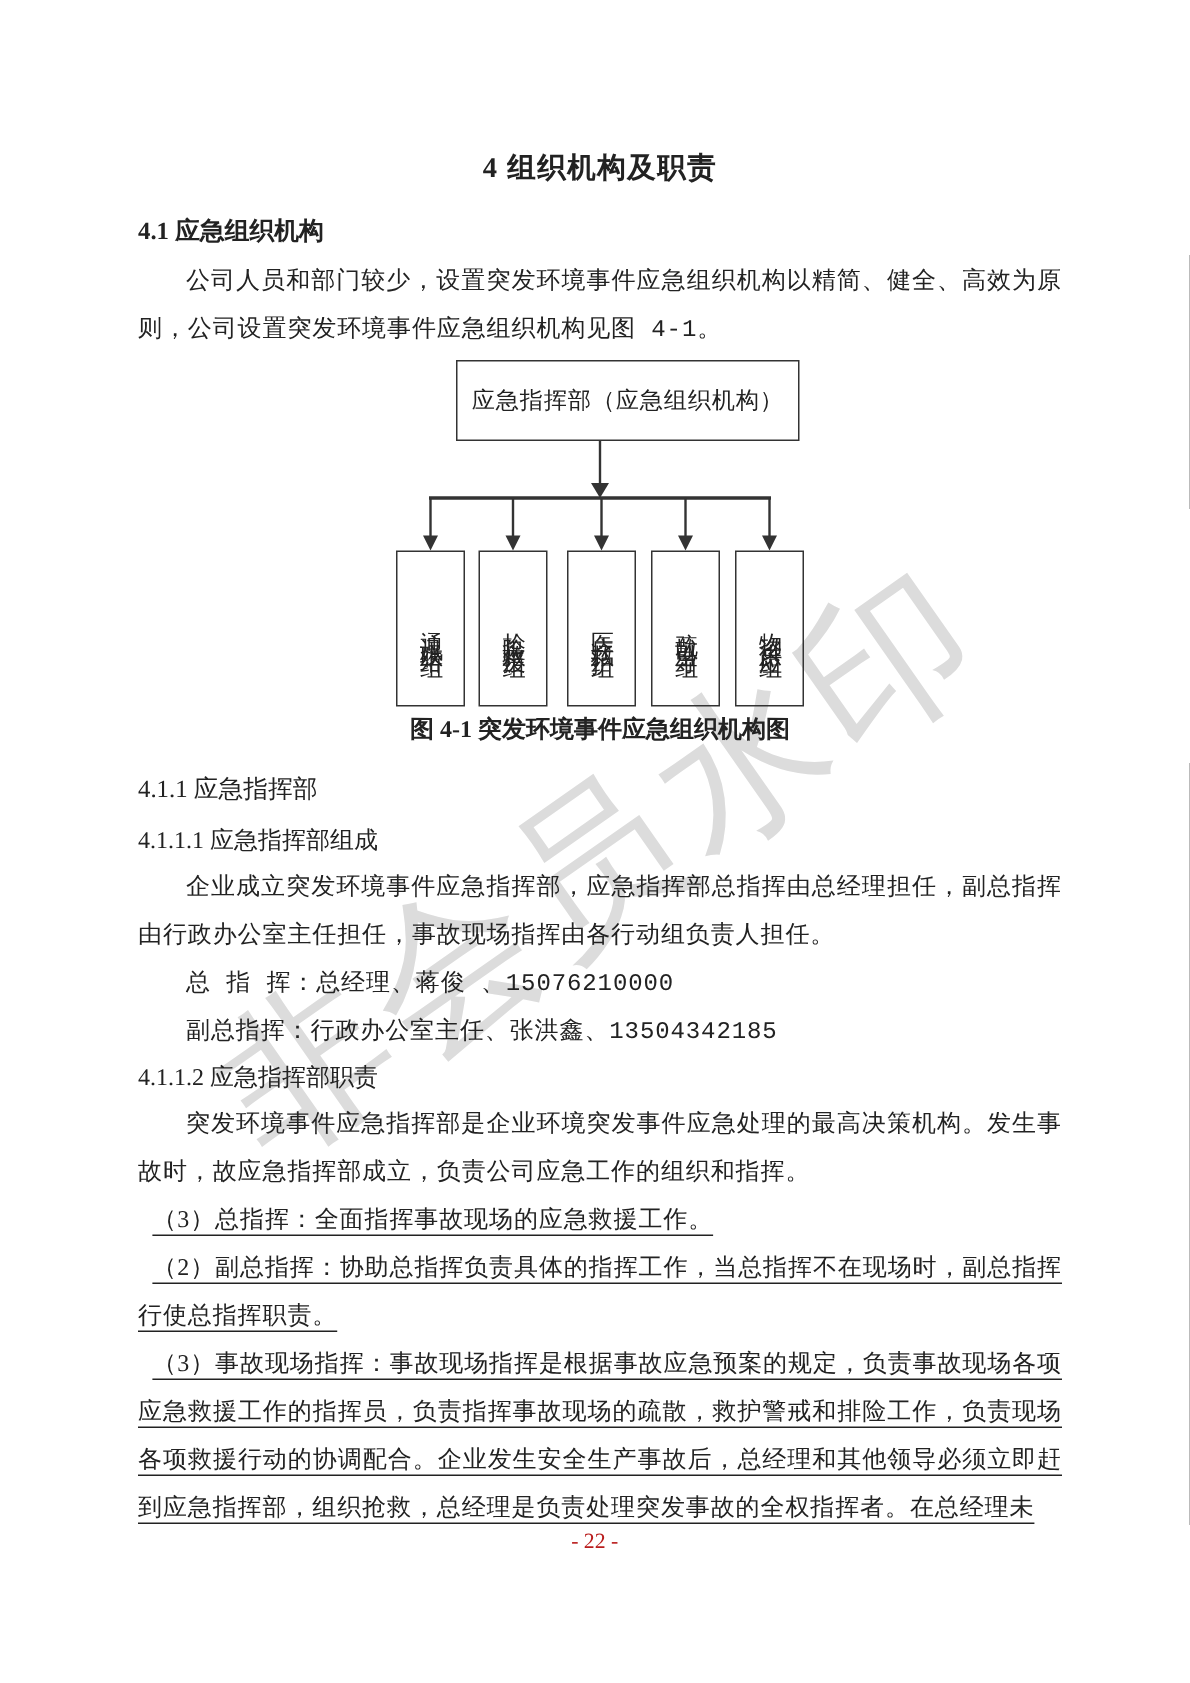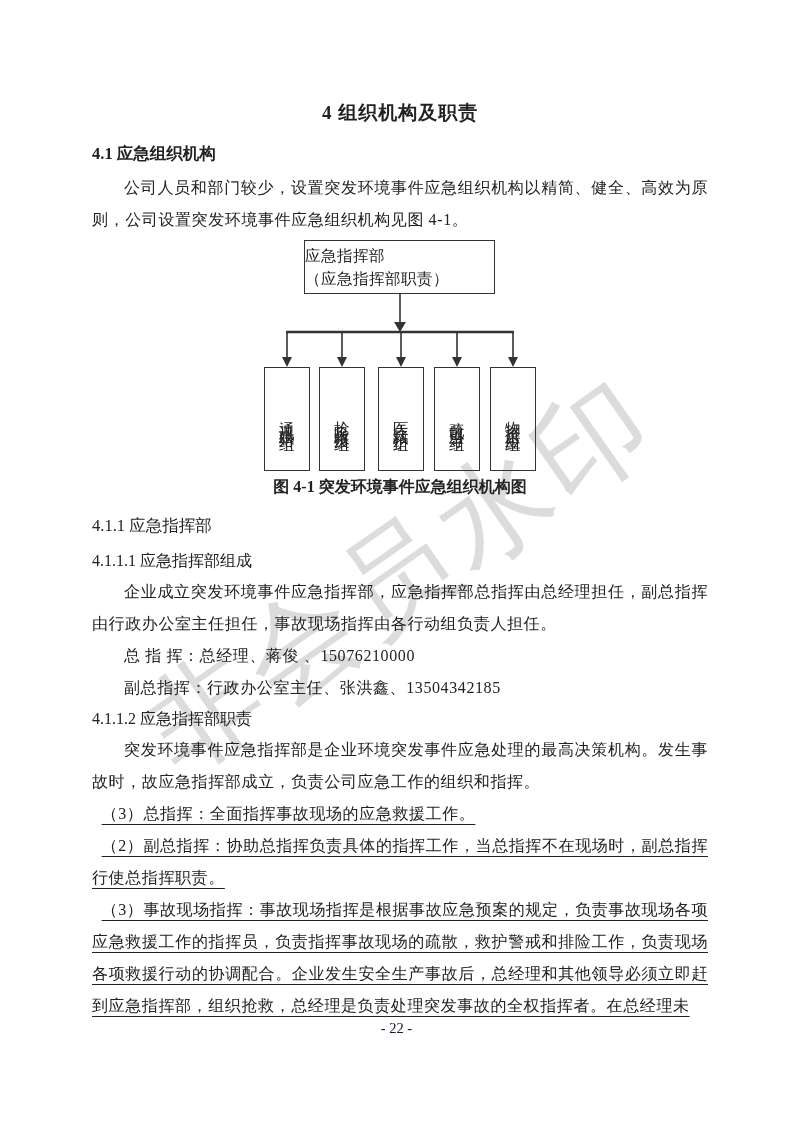--- a/index.html
+++ b/index.html
@@ -65,44 +65,45 @@
     margin: 0;
   }
 
   .body {
     font-size: 16px;
     line-height: 32px;
     letter-spacing: 0.6px;
     text-align: justify;
     margin: 0;
   }
-  .indent { text-indent: 2em; }
+  .indent { text-indent: 2em; font-family: Liberation Mono, monospace; }
   .item   { text-indent: 0.6em; }
   .uline  {
     text-decoration: underline;
     text-underline-offset: 5px;
     text-decoration-thickness: 1.2px;
   }
 
   
   .figure {
     position: relative;
     width: 616px;
     height: 232px;
     margin-top: 4px;
   }
   .figure svg { position: absolute; left: 0; top: 0; }
 
   .rootbox {
     position: absolute;
     left: 212px; top: 0;
-    width: 191px; height: 54px;
+    width: 229px; height: 54px;
     border: 1.6px solid #333;
     display: flex;
-    flex-direction: column;
+    flex-direction: row;
+    align-items: center;
     justify-content: center;
     font-size: 15.5px;
     line-height: 23px;
     letter-spacing: 0.5px;
     background: transparent;
   }
 
   .gbox {
     position: absolute;
     top: 127px;
@@ -128,21 +129,21 @@
     text-align: center;
     margin: 0;
   }
 
   .pagenum {
     position: absolute;
     left: 0; right: 0;
     top: 1020px;
     text-align: center;
     font-size: 14.5px;
-    color: #0f172a;
+    color: #b91c1c;
     z-index: 1;
   }
 </style>
 </head>
 <body>
 
 <div class="page">
 
   <div class="watermark">非会员水印</div>
 
@@ -169,21 +170,21 @@
         <line x1="309" y1="92" x2="309" y2="118" stroke="#333" stroke-width="1.6"></line>
         <polygon points="304,117 314,117 309,127" fill="#333"></polygon>
         <line x1="365" y1="92" x2="365" y2="118" stroke="#333" stroke-width="1.6"></line>
         <polygon points="360,117 370,117 365,127" fill="#333"></polygon>
         <line x1="421" y1="92" x2="421" y2="118" stroke="#333" stroke-width="1.6"></line>
         <polygon points="416,117 426,117 421,127" fill="#333"></polygon>
       </svg>
 
       <div class="rootbox">
         <div>应急指挥部</div>
-        <div>（应急指挥部职责）</div>
+        <div>（应急组织机构）</div>
       </div>
 
       <div class="gbox" style="left:172px">
         <span>通讯联络组</span>
       </div>
       <div class="gbox" style="left:227px">
         <span>抢险救援组</span>
       </div>
       <div class="gbox" style="left:286px">
         <span>医疗救护组</span>

